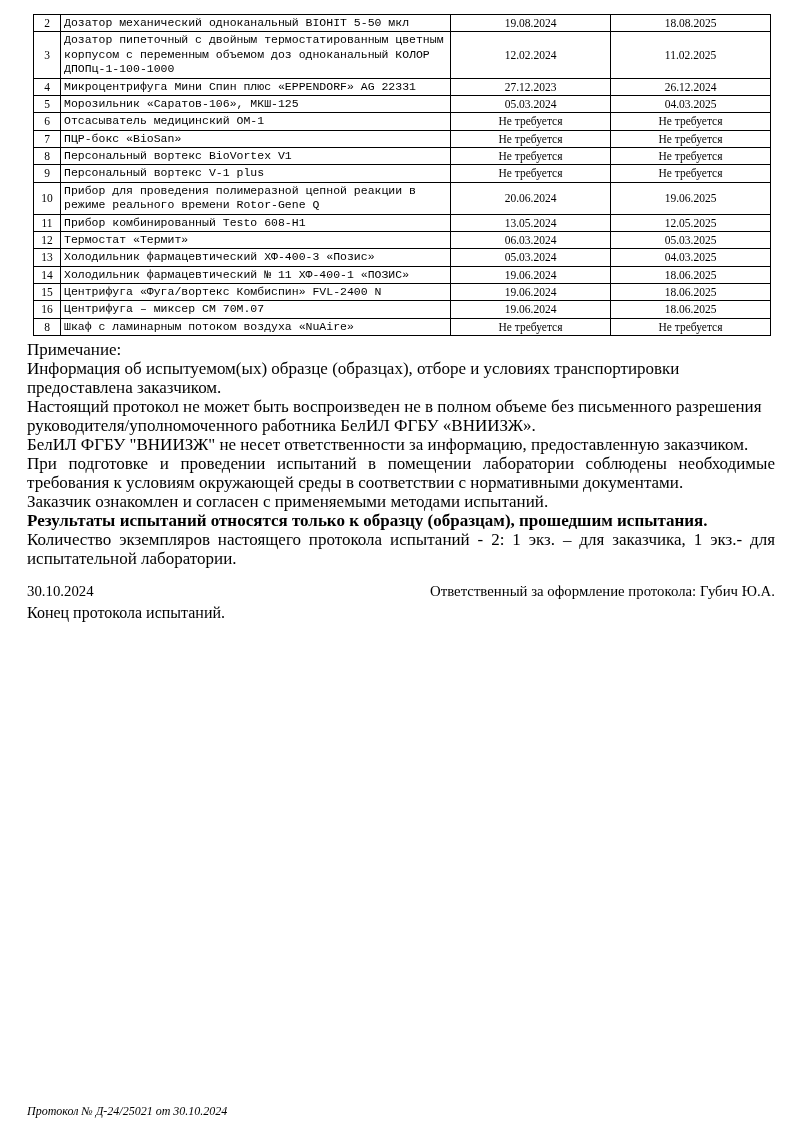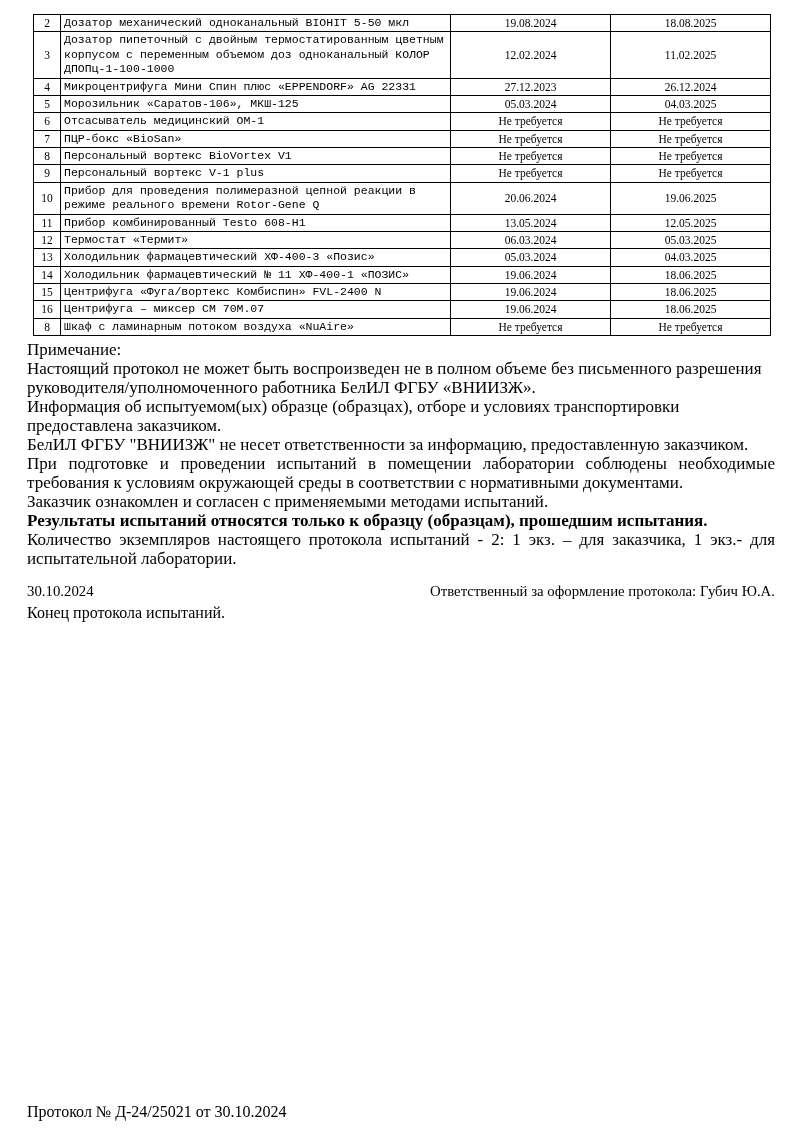--- a/index.html
+++ b/index.html
@@ -44,22 +44,23 @@
     line-height:19px;
   }
   .end-line{
     margin:2px 25px 0 27px;
     font-size:16px;
     line-height:19px;
   }
   .footer{
     position:absolute;
     left:27px;right:24px;bottom:12px;
-    font-size:16px;
+    font-size:12px;
     line-height:17px;
+    font-style:italic;
   }
   .footer-line2{display:flex;justify-content:space-between;}
 </style>
 </head>
 <body>
 
 <div class="page">
 
   <table class="equip">
     <colgroup>
@@ -163,22 +164,22 @@
           <td class="num">8</td>
           <td class="name">Шкаф с ламинарным потоком воздуха «NuAire»</td>
           <td class="date">Не требуется</td>
           <td class="date">Не требуется</td>
         </tr>
       </tbody>
   </table>
 
   <div class="notes">
     <p>Примечание:</p>
+    <p>Информация об испытуемом(ых) образце (образцах), отборе и условиях транспортировки предоставлена заказчиком.</p>
     <p>Настоящий протокол не может быть воспроизведен не в полном объеме без письменного разрешения руководителя/уполномоченного работника БелИЛ ФГБУ «ВНИИЗЖ».</p>
-    <p>Информация об испытуемом(ых) образце (образцах), отборе и условиях транспортировки предоставлена заказчиком.</p>
     <p>БелИЛ ФГБУ "ВНИИЗЖ" не несет ответственности за информацию, предоставленную заказчиком.</p>
     <p class="just">При подготовке и проведении испытаний в помещении лаборатории соблюдены необходимые требования к условиям окружающей среды в соответствии с нормативными документами.</p>
     <p>Заказчик ознакомлен и согласен с применяемыми методами испытаний.</p>
     <p class="bold">Результаты испытаний относятся только к образцу (образцам), прошедшим испытания.</p>
     <p class="just">Количество экземпляров настоящего протокола испытаний - 2: 1 экз. – для заказчика, 1 экз.- для испытательной лаборатории.</p>
   </div>
 
   <div class="sign-row">
     <span>30.10.2024</span>
     <span>Ответственный за оформление протокола: Губич Ю.А.</span>

